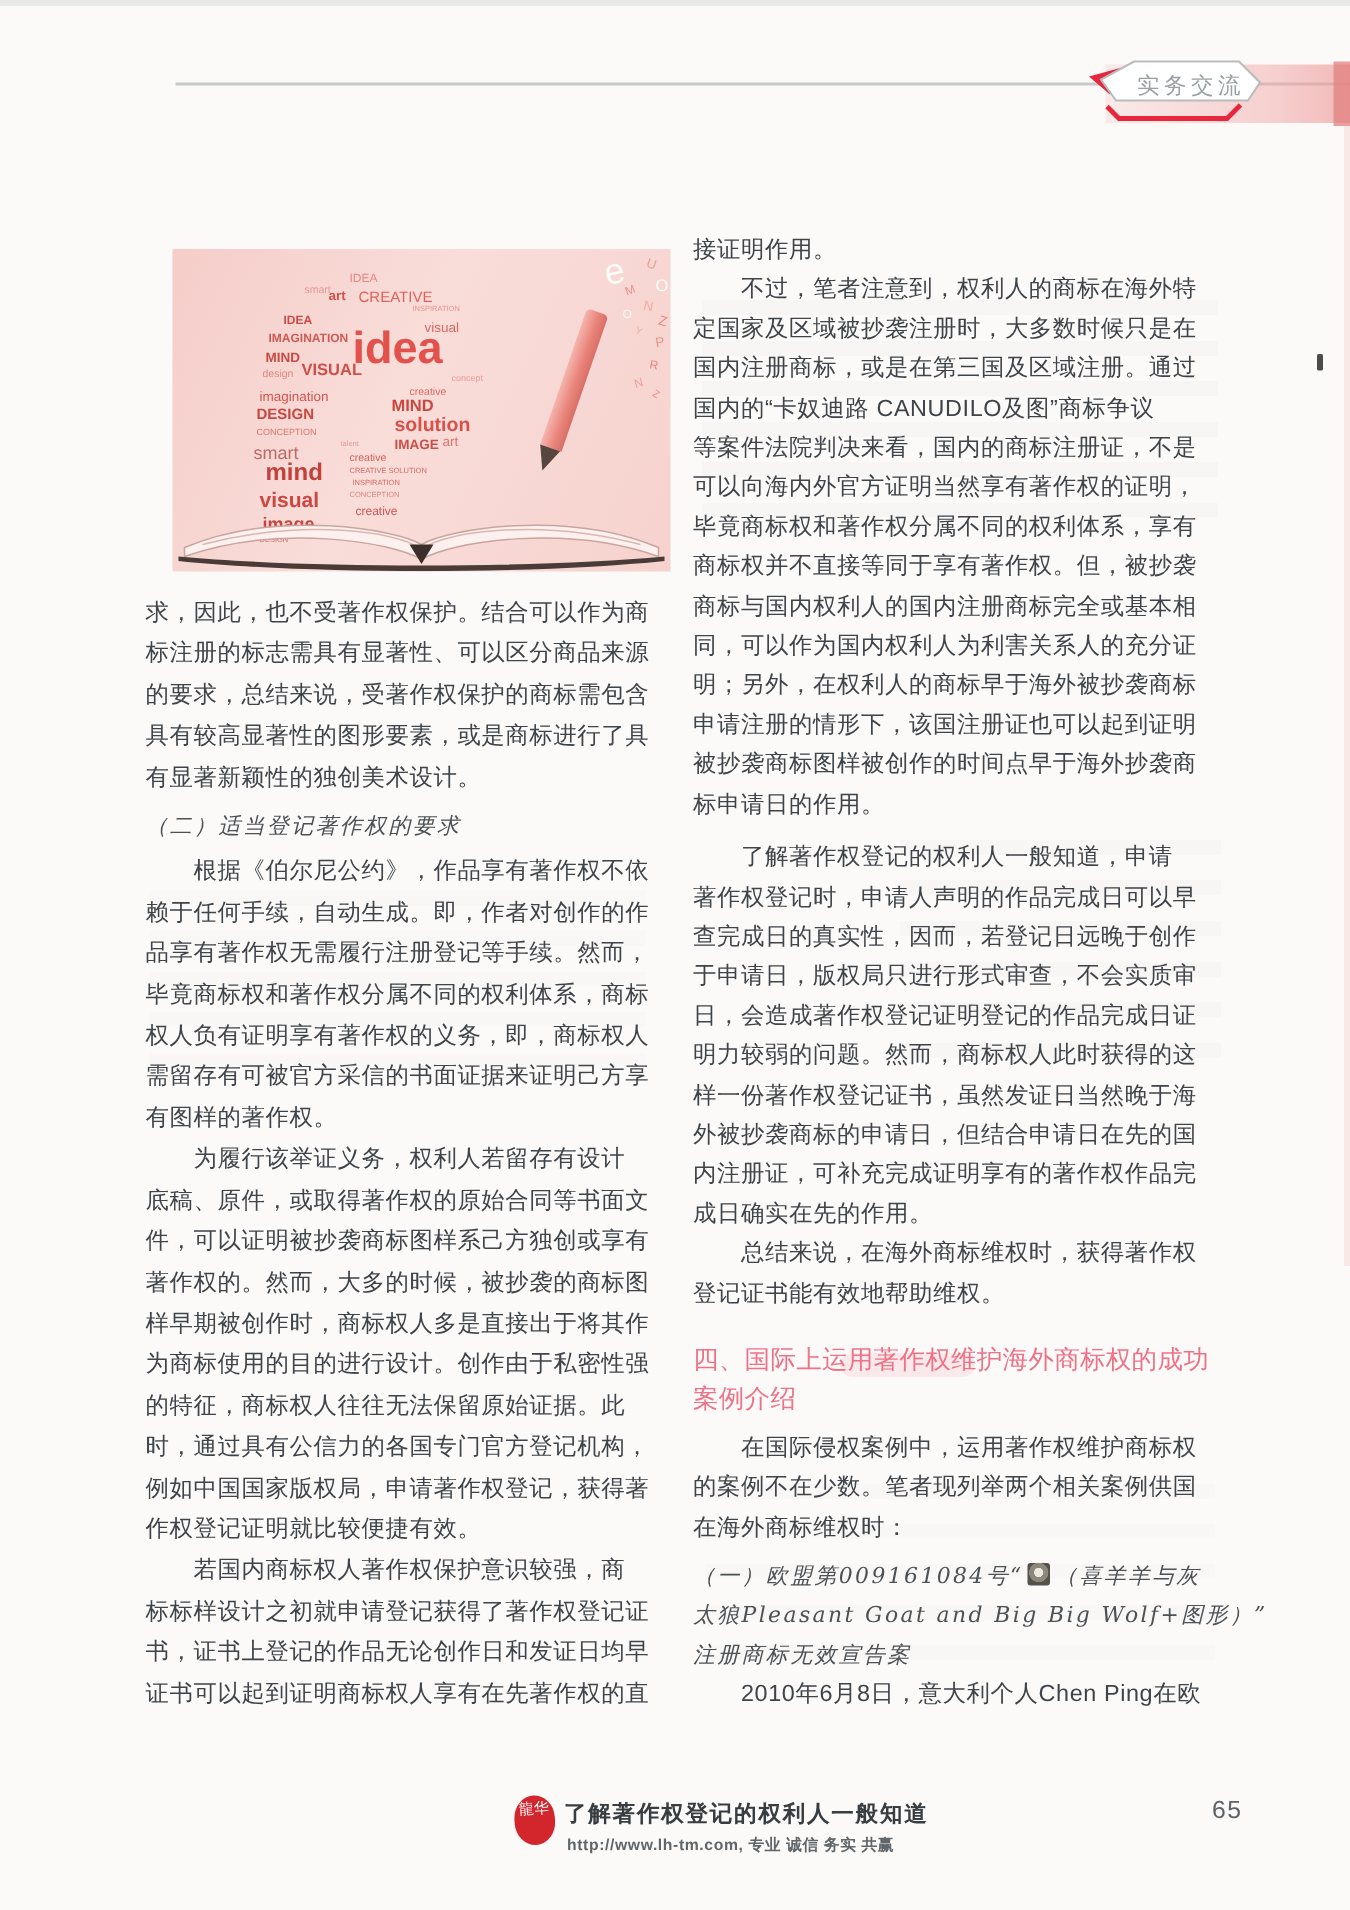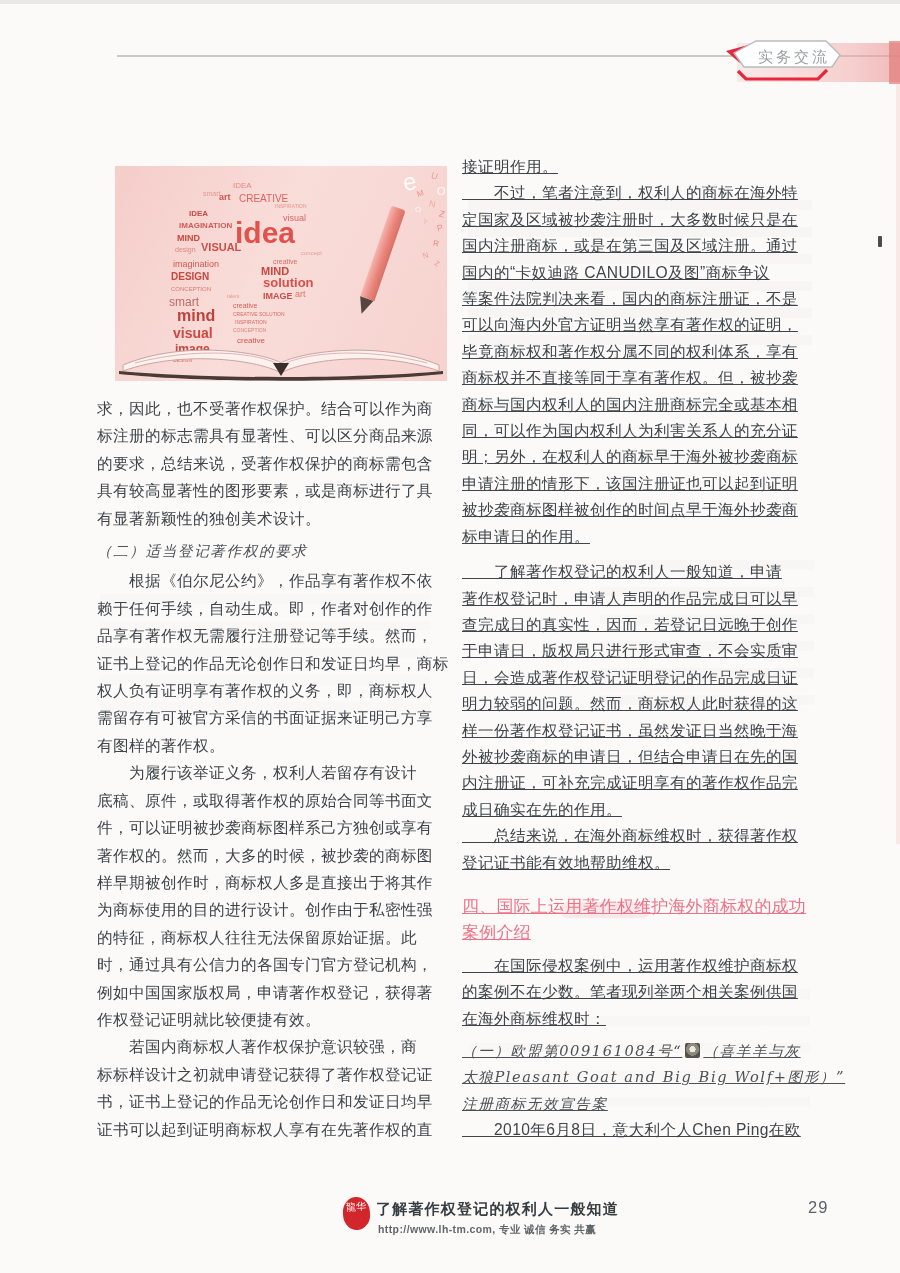--- a/index.html
+++ b/index.html
@@ -30,21 +30,21 @@
     transform:rotate(19deg);transform-origin:50% 0;
     background:linear-gradient(to right,#f5b5ad,#ea867d 55%,#d96f66);}
   .pencil::after{content:"";position:absolute;left:0;top:100%;
     border-left:7.5px solid transparent;border-right:7.5px solid transparent;border-top:16px solid #57453f;}
   .book-svg{position:absolute;left:0;bottom:0;}
   
   .col{position:absolute;color:#3f444a;}
   .col.left{left:97px;top:391px;width:354px;}
   .col.right{left:462px;top:150px;width:360px;}
   .line{font-size:15.6px;line-height:27.4px;letter-spacing:.4px;white-space:nowrap;}
-  .col.right .line{line-height:26.4px;text-decoration:underline;}
+  .col.right .line{line-height:26.4px;}
   .line.kai{font-family:"DejaVu Serif","Liberation Serif",serif;font-style:italic;
     font-size:14.6px;color:#4c5156;letter-spacing:1.6px;}
   .col.left .line.kai{margin:5px 0 3px;}
   .line.red{color:#ee7287;font-size:17px;line-height:30px;letter-spacing:.2px;}
   .line.gap{margin-top:9px;}
   .line.gap-sm{margin-top:6px;}
   .line.gap-lg{margin-top:18px;}
   .goat-logo{display:inline-block;width:15px;height:15px;margin:0 3px;vertical-align:-2px;border-radius:2px;
     background:radial-gradient(circle at 50% 42%,#ece8de 0 26%,#8d887e 28% 55%,#575249 57% 100%);}
   
@@ -141,21 +141,21 @@
   <div class="col left" id="left-col">
       <div class="line body">求，因此，也不受著作权保护。结合可以作为商</div>
       <div class="line body">标注册的标志需具有显著性、可以区分商品来源</div>
       <div class="line body">的要求，总结来说，受著作权保护的商标需包含</div>
       <div class="line body">具有较高显著性的图形要素，或是商标进行了具</div>
       <div class="line body">有显著新颖性的独创美术设计。</div>
       <div class="line kai">（二）适当登记著作权的要求</div>
       <div class="line body">　　根据《伯尔尼公约》，作品享有著作权不依</div>
       <div class="line body">赖于任何手续，自动生成。即，作者对创作的作</div>
       <div class="line body">品享有著作权无需履行注册登记等手续。然而，</div>
-      <div class="line body">证书上登记的作品无论创作日和发证日均早，商标</div>
+      <div class="line body">毕竟商标权和著作权分属不同的权利体系，商标</div>
       <div class="line body">权人负有证明享有著作权的义务，即，商标权人</div>
       <div class="line body">需留存有可被官方采信的书面证据来证明己方享</div>
       <div class="line body">有图样的著作权。</div>
       <div class="line body">　　为履行该举证义务，权利人若留存有设计</div>
       <div class="line body">底稿、原件，或取得著作权的原始合同等书面文</div>
       <div class="line body">件，可以证明被抄袭商标图样系己方独创或享有</div>
       <div class="line body">著作权的。然而，大多的时候，被抄袭的商标图</div>
       <div class="line body">样早期被创作时，商标权人多是直接出于将其作</div>
       <div class="line body">为商标使用的目的进行设计。创作由于私密性强</div>
       <div class="line body">的特征，商标权人往往无法保留原始证据。此</div>
@@ -202,15 +202,15 @@
       <div class="line body">在海外商标维权时：</div>
       <div class="line kai gap-sm"><span>（一）欧盟第009161084号“</span><span class="goat-logo"></span><span>（喜羊羊与灰</span></div>
       <div class="line kai">太狼Pleasant Goat and Big Big Wolf+图形）”</div>
       <div class="line kai">注册商标无效宣告案</div>
       <div class="line body">　　2010年6月8日，意大利个人Chen Ping在欧</div>
     </div>
 
   <div class="seal">龍华</div>
   <div class="footer-company">了解著作权登记的权利人一般知道</div>
   <div class="footer-url">http://www.lh-tm.com, 专业 诚信 务实 共赢</div>
-  <div class="page-number">29</div>
+  <div class="page-number">65</div>
 
 </div>
 
 </body></html>

